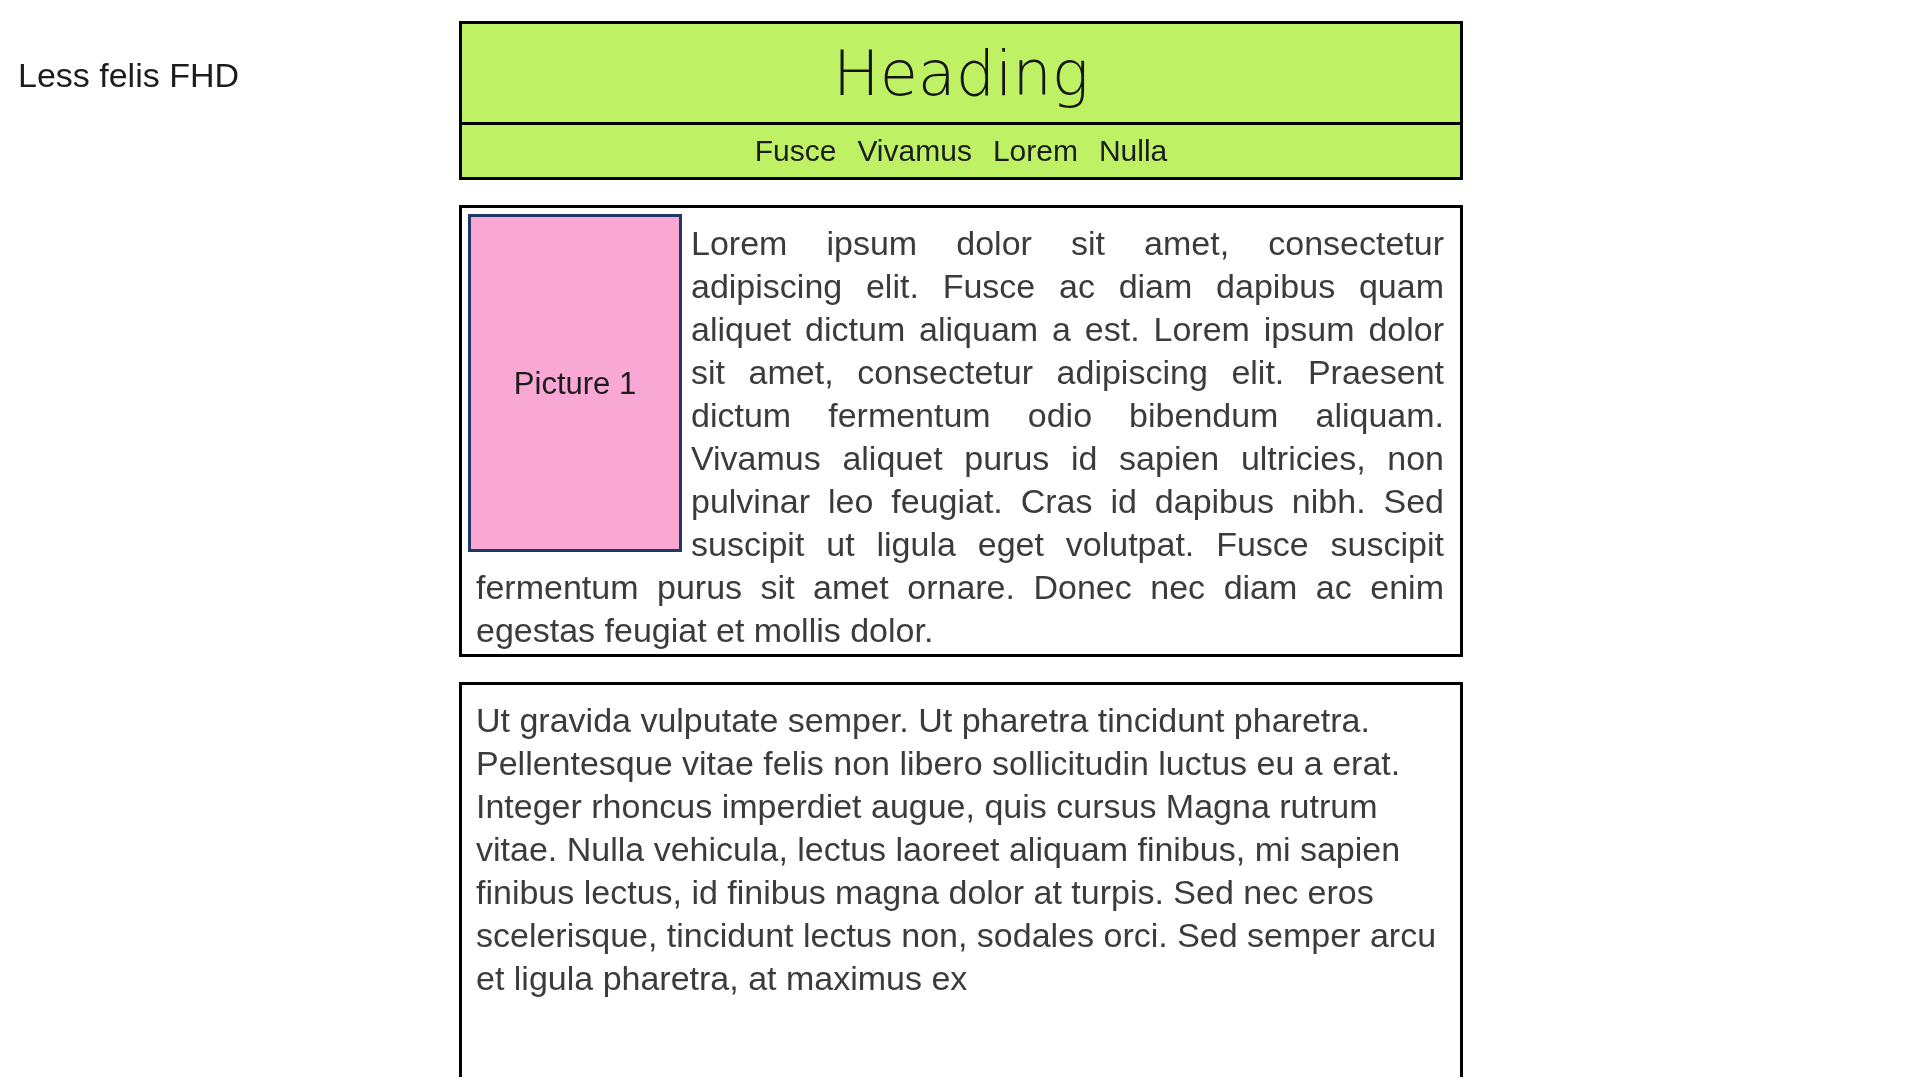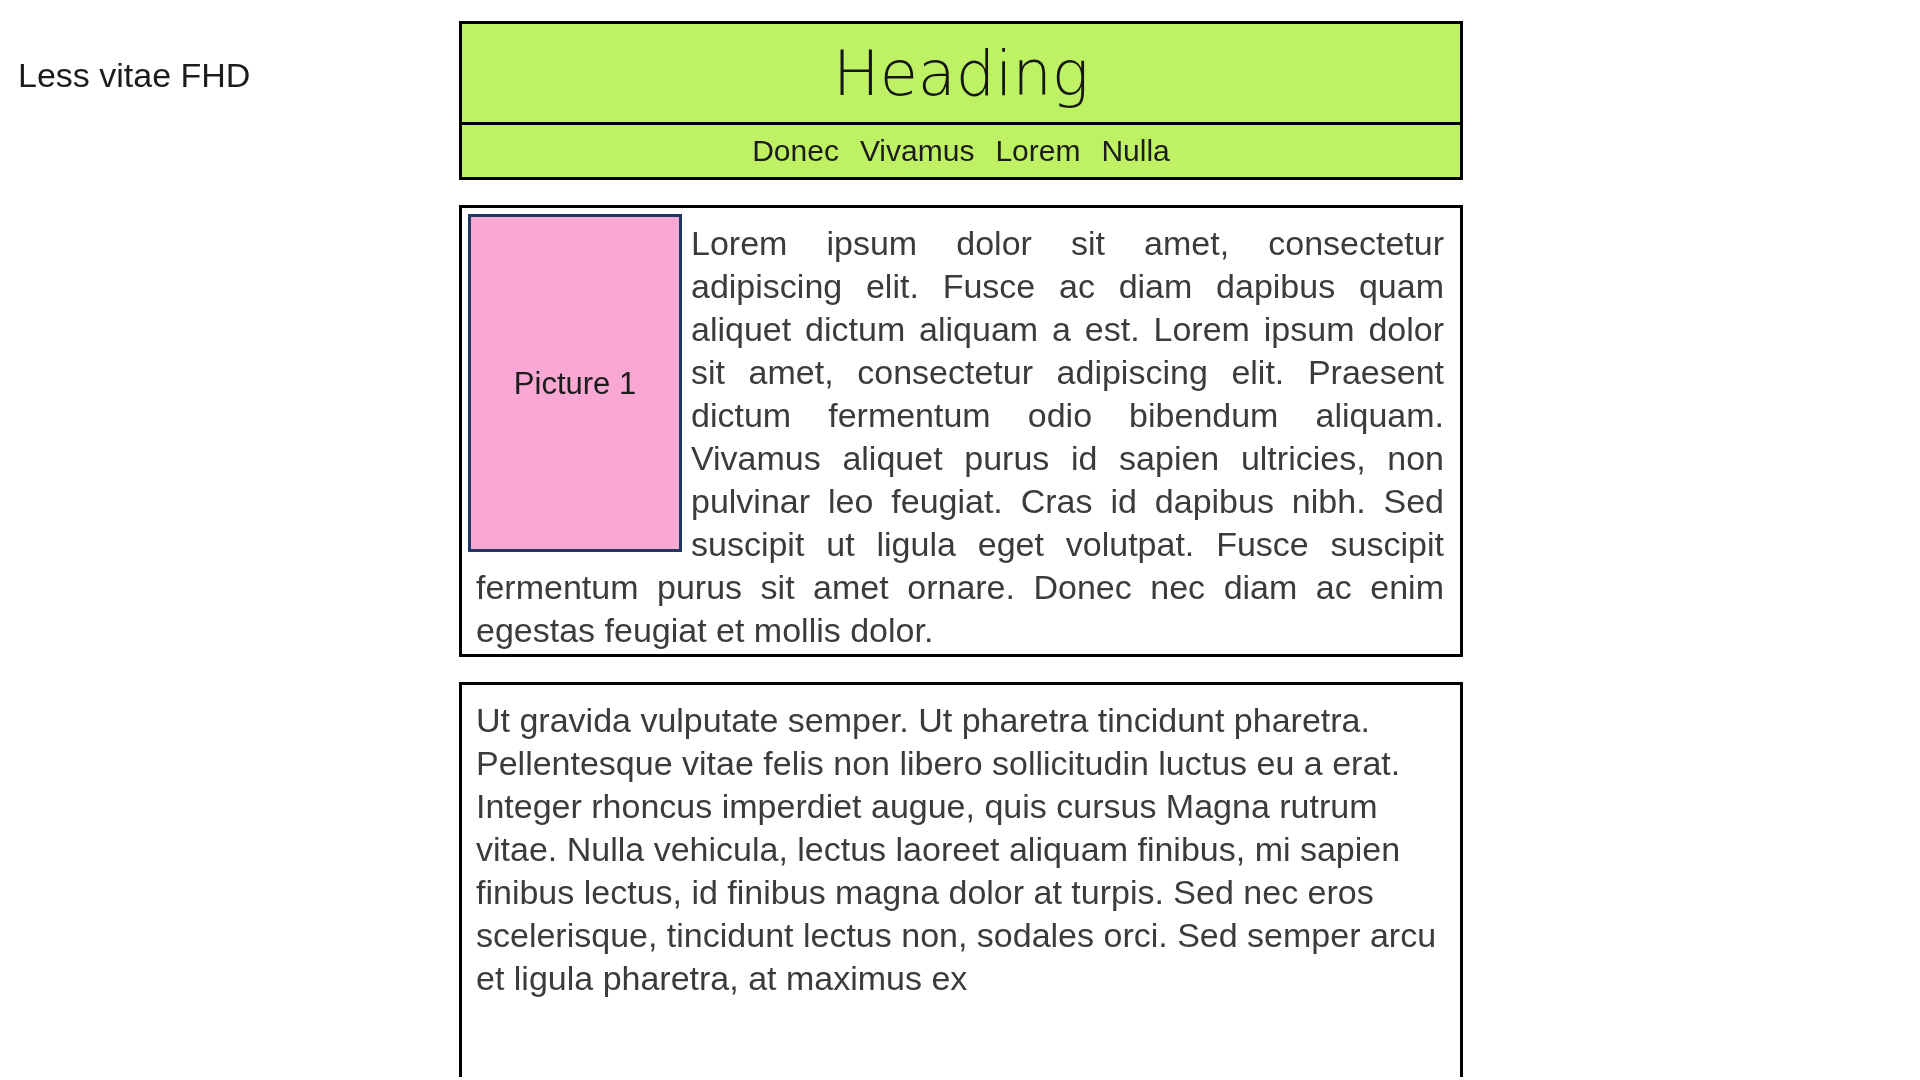--- a/index.html
+++ b/index.html
@@ -70,28 +70,28 @@
     line-height: 1;
     color: var(--ink);
     background: #f9a8d4;
   }
   .pic-1 { float: left;  width: 214px; height: 338px; margin: 0 9px 2px 0; }
   .pic-2 { float: right; width: 216px; height: 288px; margin: 3px 0 6px 10px; }
 </style>
 </head>
 <body style="--line: #000000; --navy: #1f3864; --body: #3b3b3b;">
 
-<div class="fhd-label">Less vitae FHD</div>
+<div class="fhd-label">Less felis FHD</div>
 
 <div class="column">
 
   <header class="masthead">
     <div class="masthead-title">Heading</div>
     <nav class="navbar">
-      <a>Donec</a>
+      <a>Fusce</a>
       <a>Vivamus</a>
       <a>Lorem</a>
       <a>Nulla</a>
     </nav>
   </header>
 
   <section class="article article-1">
     <div class="pic pic-1">
       <span>Picture 1</span>
     </div>

